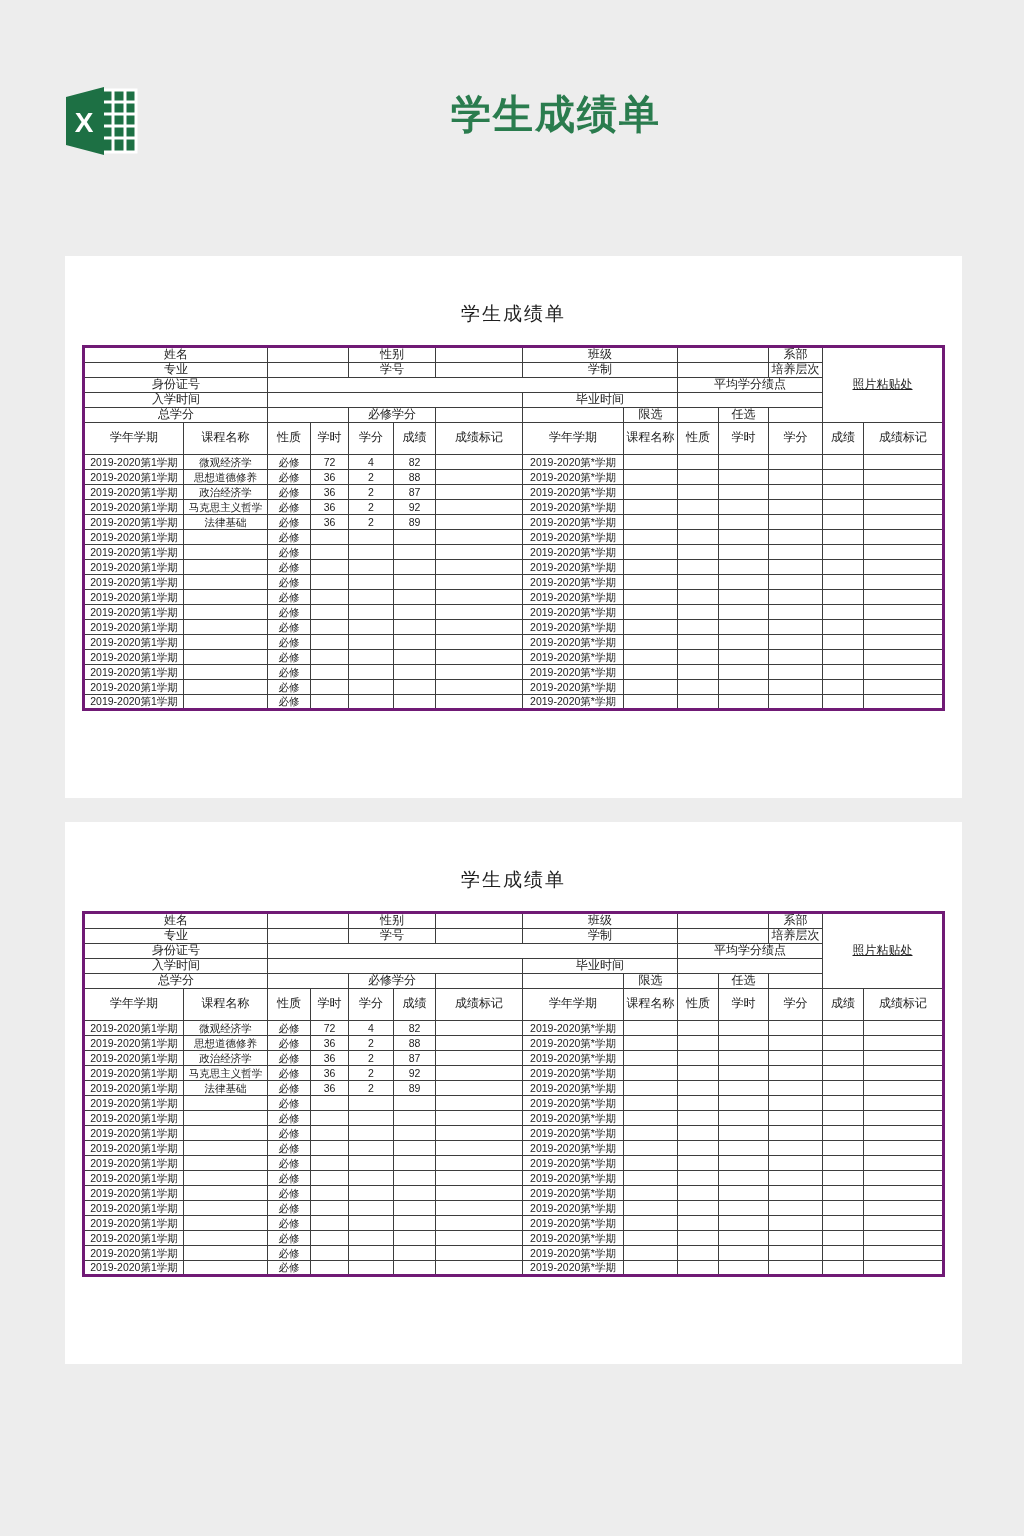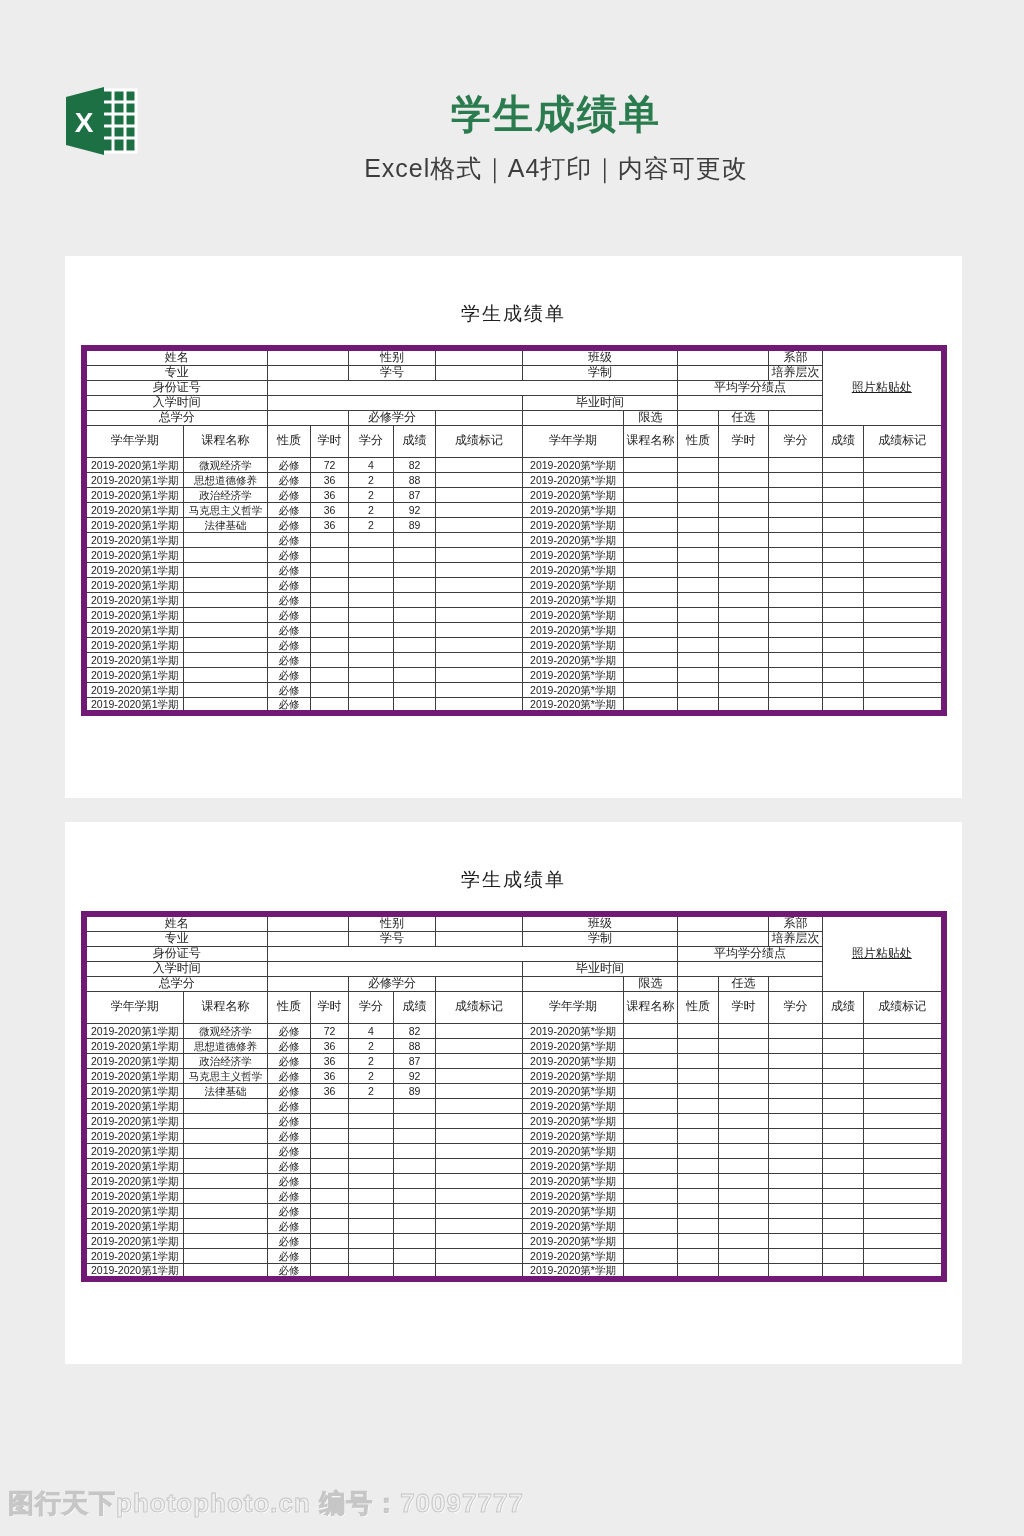--- a/index.html
+++ b/index.html
@@ -30,21 +30,21 @@
   #panels .panel:nth-of-type(2) { top:822px; }
 
   .sheet-title {
     margin-top:46px; text-align:center;
     font-family:"Liberation Serif", serif;
     font-size:19px; color:#1f1f1f; letter-spacing:2px; height:24px; line-height:24px;
   }
   table.sheet {
     border-collapse:collapse; table-layout:fixed;
     width:861px; margin:19px auto 0 auto;
-    border:6px solid #701a75;
+    border:3px solid #701a75;
   }
   table.sheet td {
     border:1px solid #3d3d3d; text-align:center; vertical-align:middle;
     padding:0; font-size:12px; color:#1c1c1c; line-height:1.15;
     white-space:nowrap; overflow:hidden;
   }
   tr.info td  { height:15px; }
   tr.cols td  { height:32px; }
   td.wrap     { white-space:normal; word-break:break-all; padding:0 5px; }
   td.photo    { white-space:normal; font-size:12px;text-decoration:underline; }
@@ -75,21 +75,20 @@
         <line x1="37" y1="53" x2="72" y2="53"></line>
       </g>
       <polygon points="2,12 40,2 40,70 2,60" fill="#1d7044"></polygon>
       <text x="20" y="47" text-anchor="middle" font-family="Liberation Sans, sans-serif" font-size="28" font-weight="bold" fill="#ffffff">X</text>
     </g>
   </svg>
 
   <div class="top-header">
     <div class="shift">
       <div class="page-title">学生成绩单</div>
-      <div class="page-subtitle">Excel格式｜A4打印｜内容可更改</div>
     </div>
   </div>
 
   <div id="panels">
   <section class="panel">
     <div class="sheet-title">学生成绩单</div>
     <table class="sheet">
       <colgroup>
         <col style="width:100px">
             <col style="width:84px">
@@ -791,14 +790,13 @@
               <td></td>
               <td></td>
               <td></td>
               <td></td>
             </tr>
           </tbody>
     </table>
   </section>
 </div>
 
-  <div class="watermark">图行天下photophoto.cn 编号：70097777</div>
 </div>
 
 </body></html>

